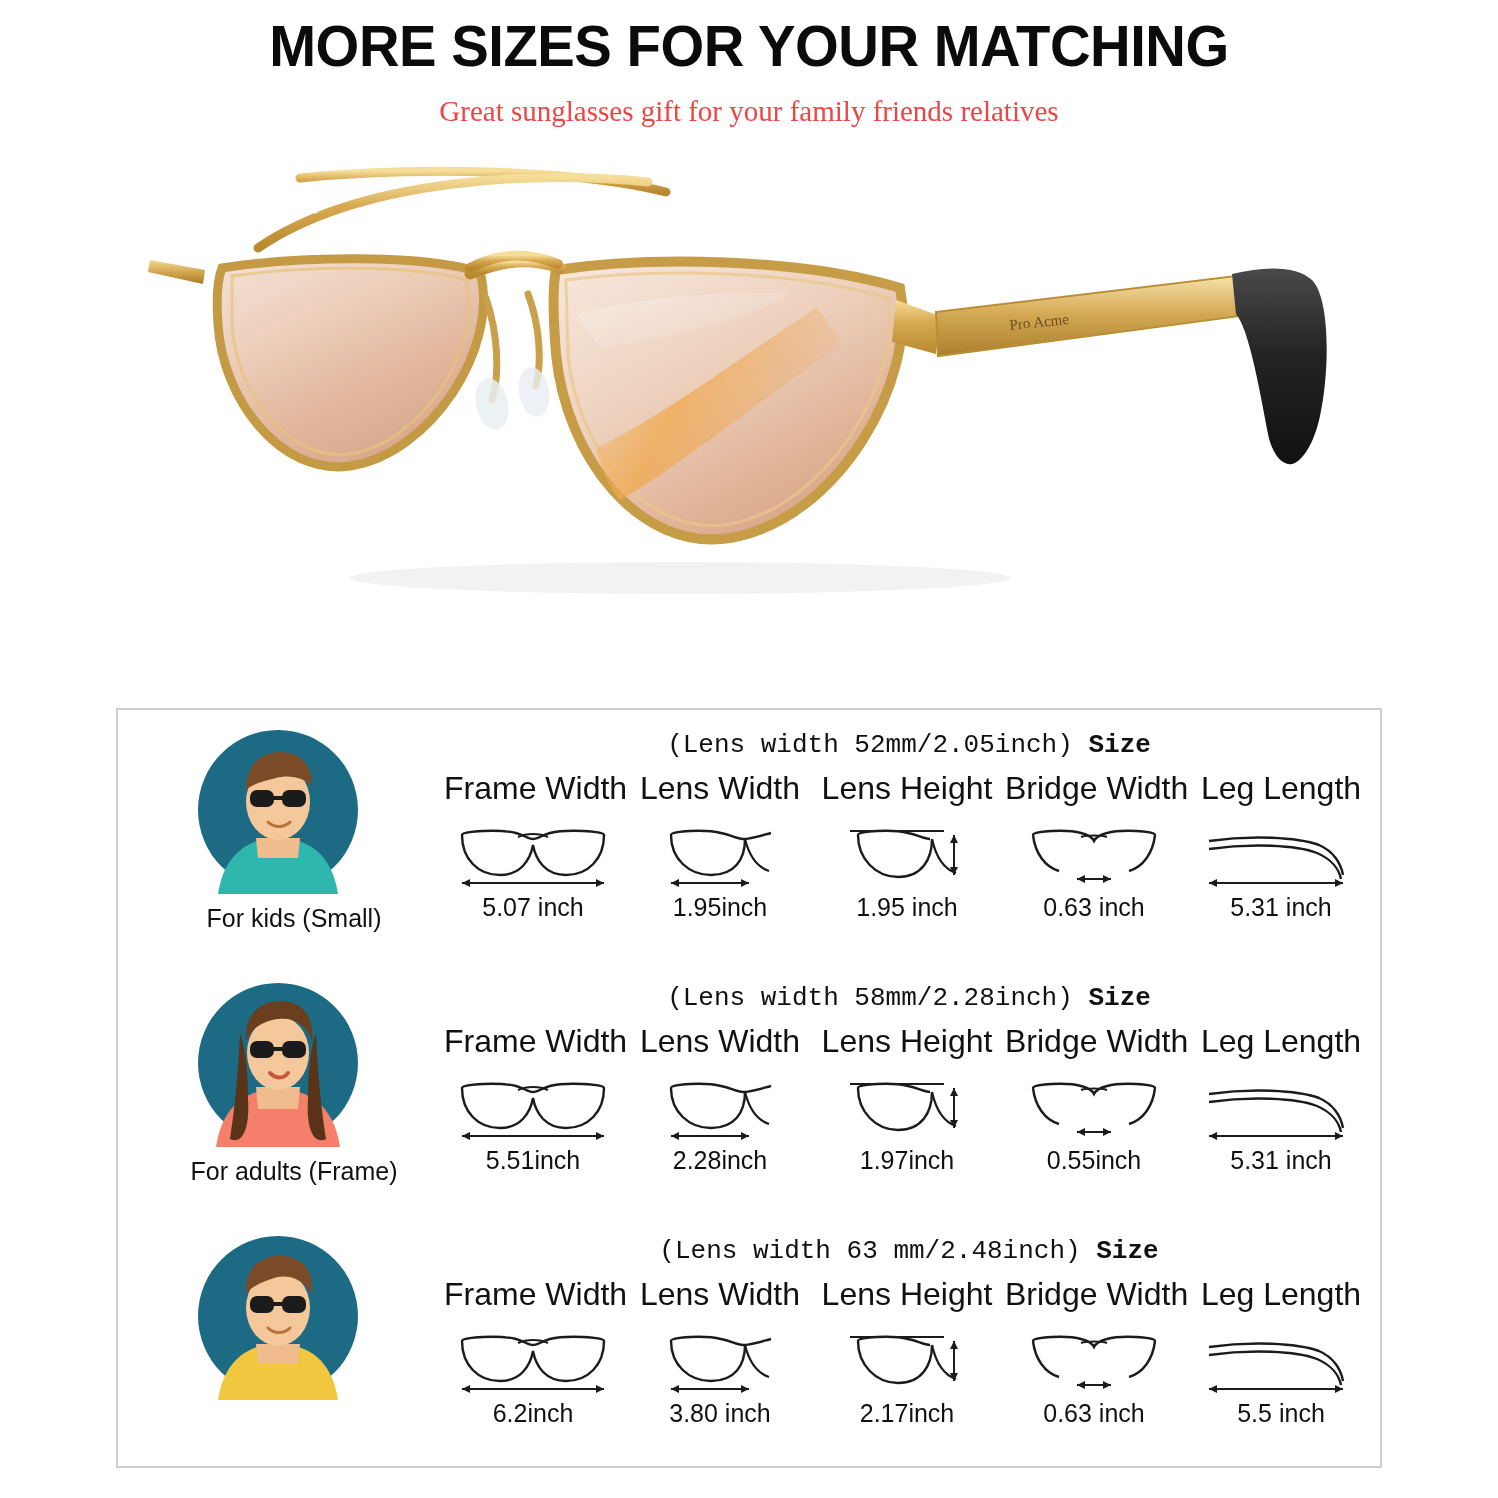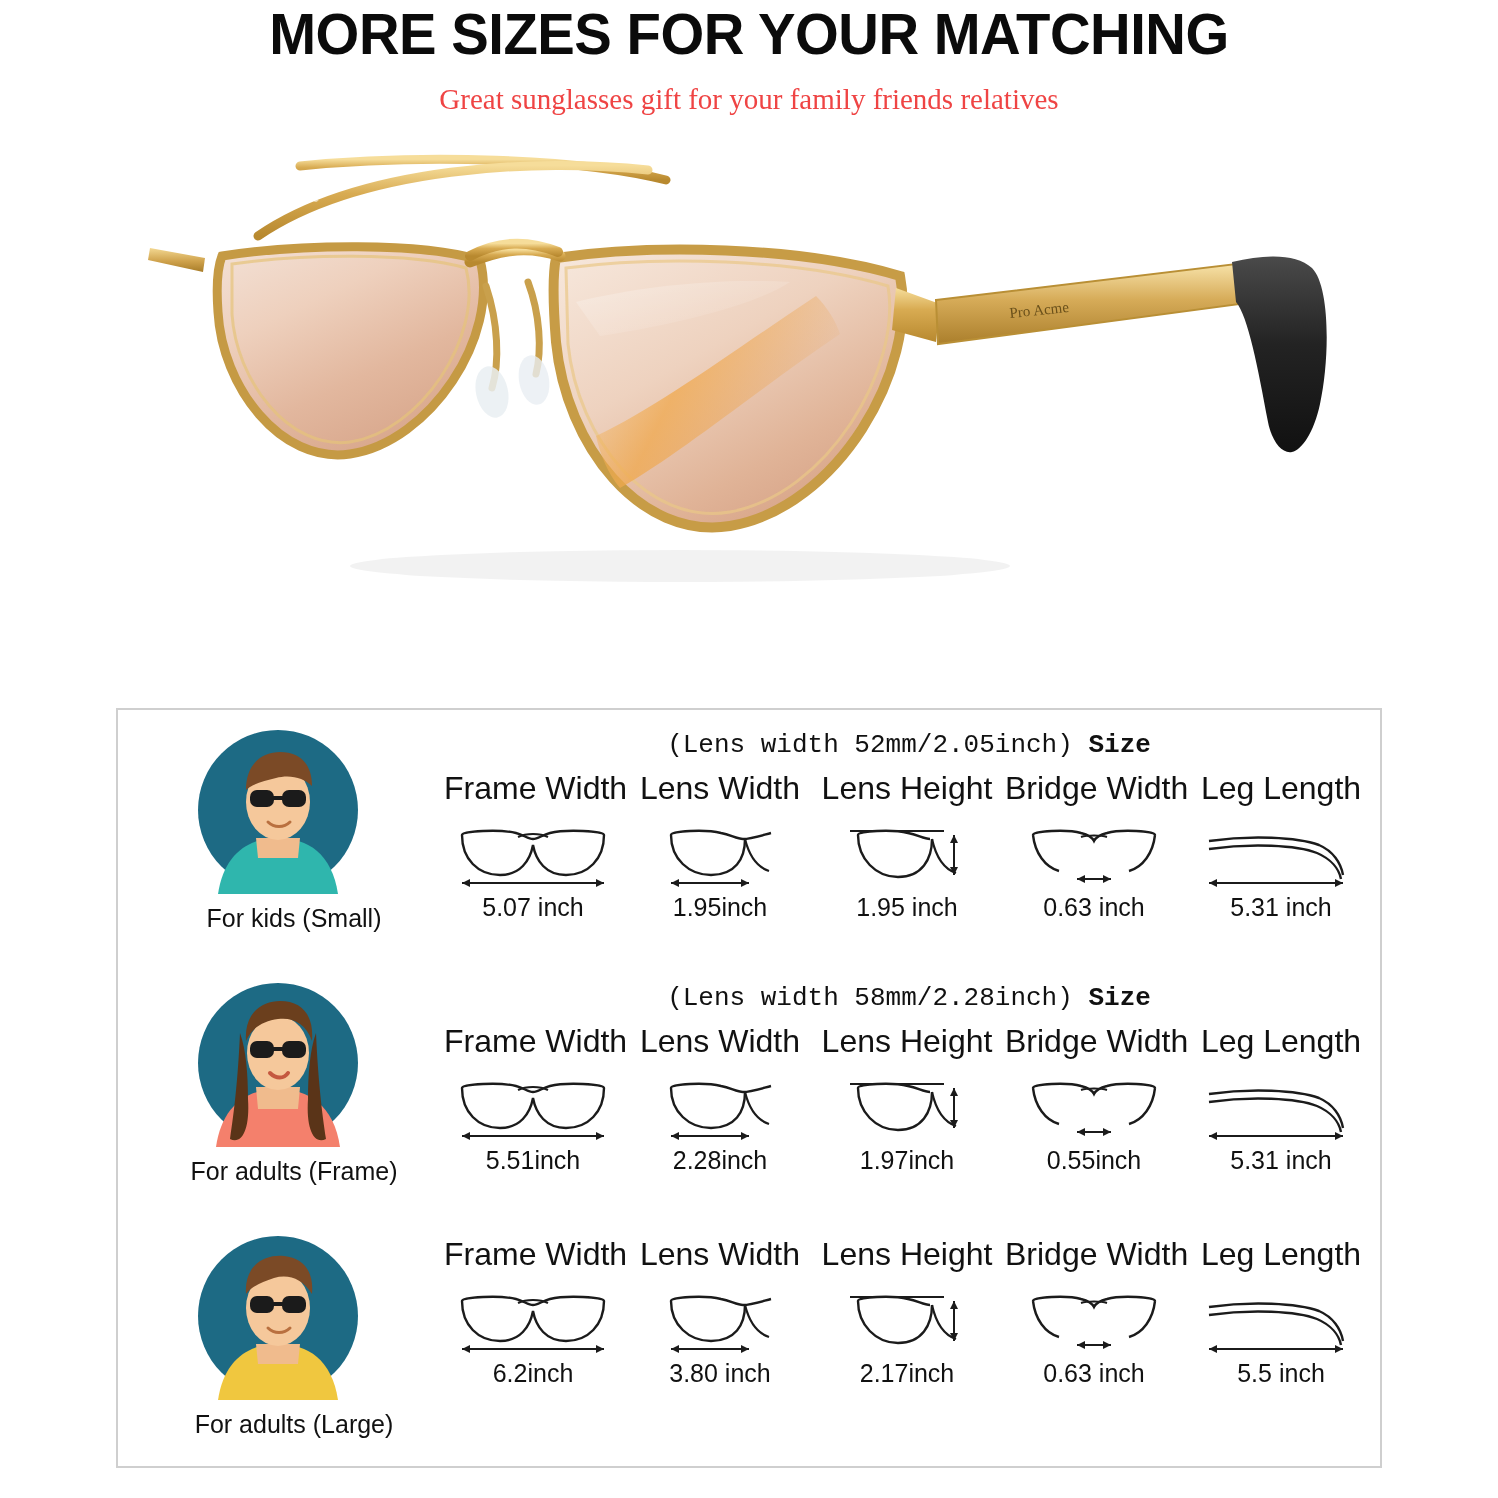--- a/index.html
+++ b/index.html
@@ -11,21 +11,21 @@
     width: 1498px;
     height: 1498px;
     font-family: "Liberation Sans", sans-serif;
     color: #111111;
     overflow: hidden;
     position: relative;
   }
 
   
   .header {
-    padding-top: 4px;
+    padding-top: 16px;
     text-align: center;
   }
   .header-title {
     font-family: "Liberation Sans", sans-serif;
     font-weight: bold;
     font-size: 58px;
     letter-spacing: -0.5px;
     line-height: 1.05;
     color: #0b0b0b;
     margin: 0;
@@ -443,23 +443,26 @@
           <path d="M24,168 C30,128 54,112 84,112 C114,112 138,128 144,168 Z" fill="#f0c73f"></path>
           <path d="M62,112 L106,112 L104,132 L64,132 Z" fill="#f0bb8d"></path>
           <ellipse cx="84" cy="76" rx="32" ry="38" fill="#f5c89b"></ellipse>
           <path d="M52,62 C50,32 72,22 90,24 C110,26 120,40 118,62 C108,46 94,42 80,46 C68,50 58,54 52,62 Z" fill="#7b4a26"></path>
           <rect x="56" y="64" width="24" height="17" rx="7" fill="#1b1b1b"></rect>
           <rect x="88" y="64" width="24" height="17" rx="7" fill="#1b1b1b"></rect>
           <rect x="79" y="70" width="10" height="4" fill="#1b1b1b"></rect>
           <path d="M74,96 C80,102 90,102 96,96" fill="none" stroke="#b9703f" stroke-width="3" stroke-linecap="round"></path>
         </svg>
       </div>
-      <div class="avatar-label">For adults (Large)</div>
     </div>
     <div class="specs-cell">
+      <div class="size-title">
+        <span>(Lens width 63 mm/2.48inch)</span>
+        <b>Size</b>
+      </div>
       <div class="spec-grid">
 
         <div class="spec-col">
           <div class="spec-head">Frame Width</div>
           <div class="spec-ico">
             <svg viewBox="0 0 170 70" width="170" height="70">
               <path d="M14,16 C14,12 52,10 68,14 C76,16 80,20 85,20 C90,20 94,16 102,14 C118,10 156,12 156,16 C156,40 140,56 118,56 C98,56 88,42 85,26 C82,42 72,56 52,56 C30,56 14,40 14,16 Z" fill="none" stroke="#1b1b1b" stroke-width="2.4"></path>
               <path d="M70,18 C78,14 92,14 100,18" fill="none" stroke="#1b1b1b" stroke-width="2"></path>
               <line x1="14" y1="64" x2="156" y2="64" stroke="#1b1b1b" stroke-width="2"></line>
               <path d="M14,64 L22,60 L22,68 Z" fill="#1b1b1b"></path>

